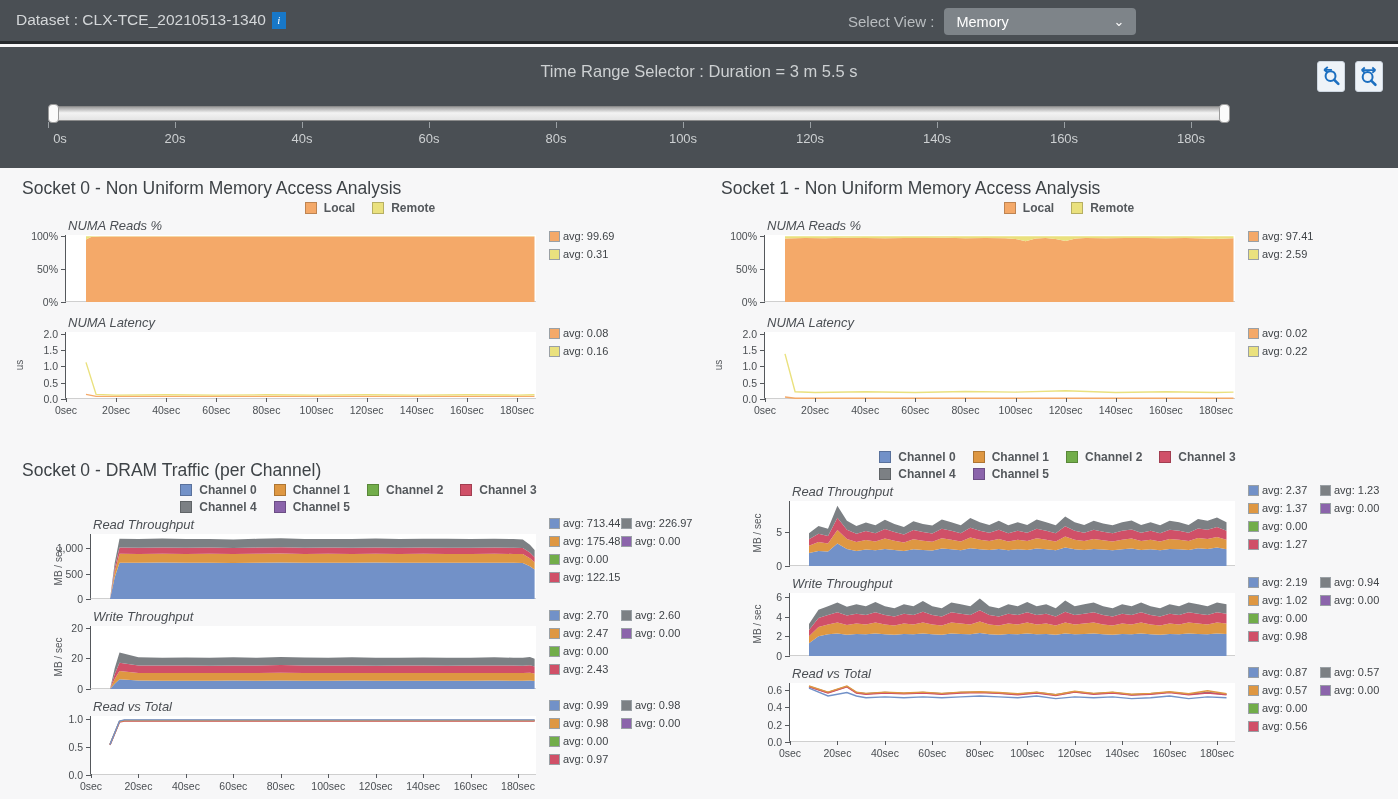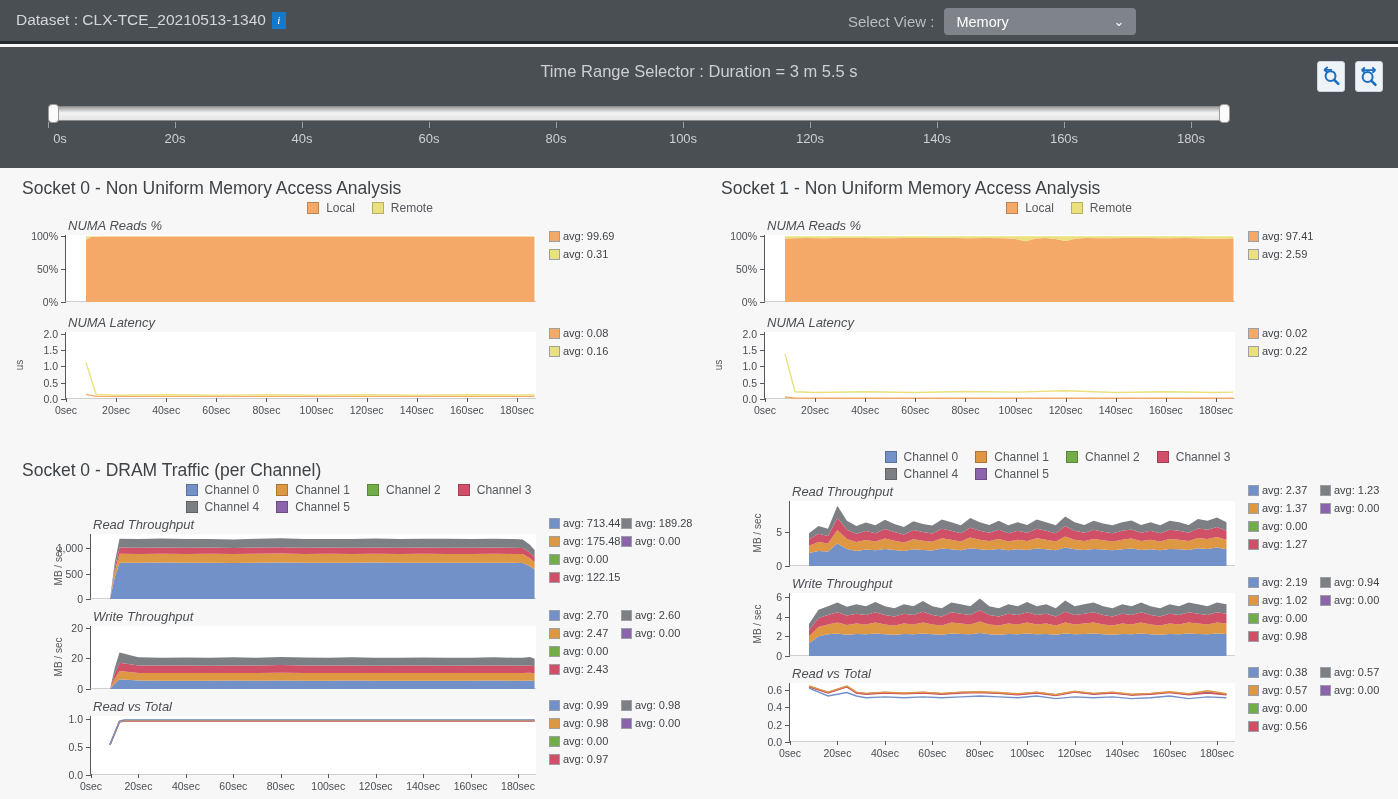--- a/index.html
+++ b/index.html
@@ -34,21 +34,21 @@
     border:1px solid #9b9b9b;border-radius:4px;box-sizing:border-box;}
   .hl{left:-3px;} .hr{right:-3px;}
   .slabel{position:absolute;top:84px;transform:translateX(-50%);color:#cdd0d2;font-size:13px;}
   .smark{position:absolute;top:75px;width:1px;height:6px;background:#9aa0a4;}
 
   
   main{position:absolute;top:168px;left:0;width:1398px;height:631px;display:grid;
     grid-template-columns:699px 699px;grid-template-rows:282px 349px;background:#f7f7f8;}
   .panel{position:relative;overflow:visible;}
   .ptitle{font-size:17.5px;font-weight:400;color:#3e4347;margin:10px 0 2px 22px;}
-  .legend-center{display:flex;justify-content:center;}
+  .legend-center{display:flex;justify-content:center;font-weight:bold;}
   .w-numa{margin-left:65px;width:470px;}
   .w-dram{margin-left:90px;width:445px;}
   .shiftN{transform:translateX(70px);}
   .shiftD{transform:translateX(46px);}
   .legend-col{display:flex;flex-direction:column;gap:3px;align-items:flex-start;}
   .legend-row{display:flex;gap:17px;}
   .legend-item{display:flex;align-items:center;gap:7px;font-size:12px;color:#54585c;white-space:nowrap;}
   .sw{width:12px;height:12px;border:1px solid rgba(0,0,0,.22);box-sizing:border-box;}
   .ctitle{margin:3px 0 2px 3px;font-style:italic;font-size:13px;color:#4b4f54;}
   .crow{display:flex;align-items:flex-start;}
@@ -393,21 +393,21 @@
             <span class="avg-item">
               <span class="sw2" style="background: rgb(114, 173, 74);"></span>
               <span>avg: 0.00</span>
             </span>
             <span class="avg-item">
               <span class="sw2" style="background: rgb(208, 80, 104);"></span>
               <span>avg: 122.15</span>
             </span>
             <span class="avg-item">
               <span class="sw2" style="background: rgb(124, 128, 132);"></span>
-              <span>avg: 189.28</span>
+              <span>avg: 226.97</span>
             </span>
             <span class="avg-item">
               <span class="sw2" style="background: rgb(139, 100, 171);"></span>
               <span>avg: 0.00</span>
             </span>
           </div>
       </div>
       <div class="crow" style="margin-top:7px">
         <div class="w-dram">
           <div class="ctitle">Write Throughput</div>
@@ -682,21 +682,21 @@
               <span class="xtick" style="left: 332.128px;">140sec</span>
               <span class="xmark" style="left: 379.574px;"></span>
               <span class="xtick" style="left: 379.574px;">160sec</span>
               <span class="xmark" style="left: 427.021px;"></span>
               <span class="xtick" style="left: 427.021px;">180sec</span>
             </div>
         </div>
         <div class="avgs rows4">
             <span class="avg-item">
               <span class="sw2" style="background: rgb(114, 145, 200);"></span>
-              <span>avg: 0.38</span>
+              <span>avg: 0.87</span>
             </span>
             <span class="avg-item">
               <span class="sw2" style="background: rgb(222, 151, 66);"></span>
               <span>avg: 0.57</span>
             </span>
             <span class="avg-item">
               <span class="sw2" style="background: rgb(114, 173, 74);"></span>
               <span>avg: 0.00</span>
             </span>
             <span class="avg-item">

